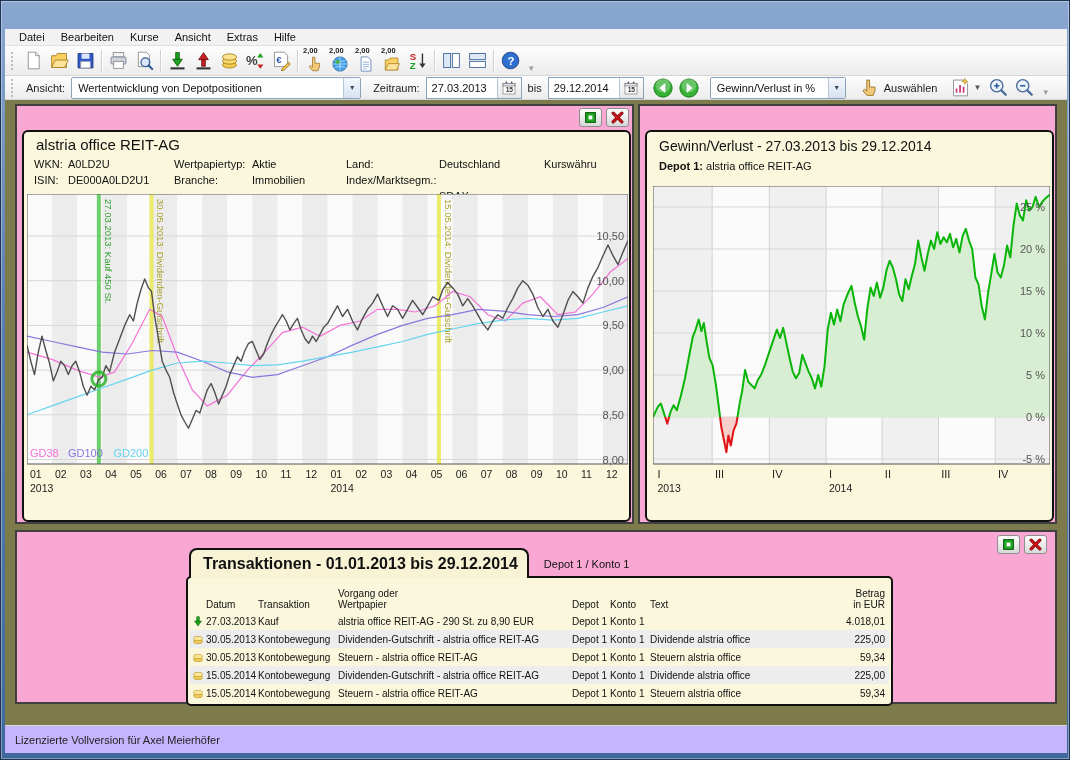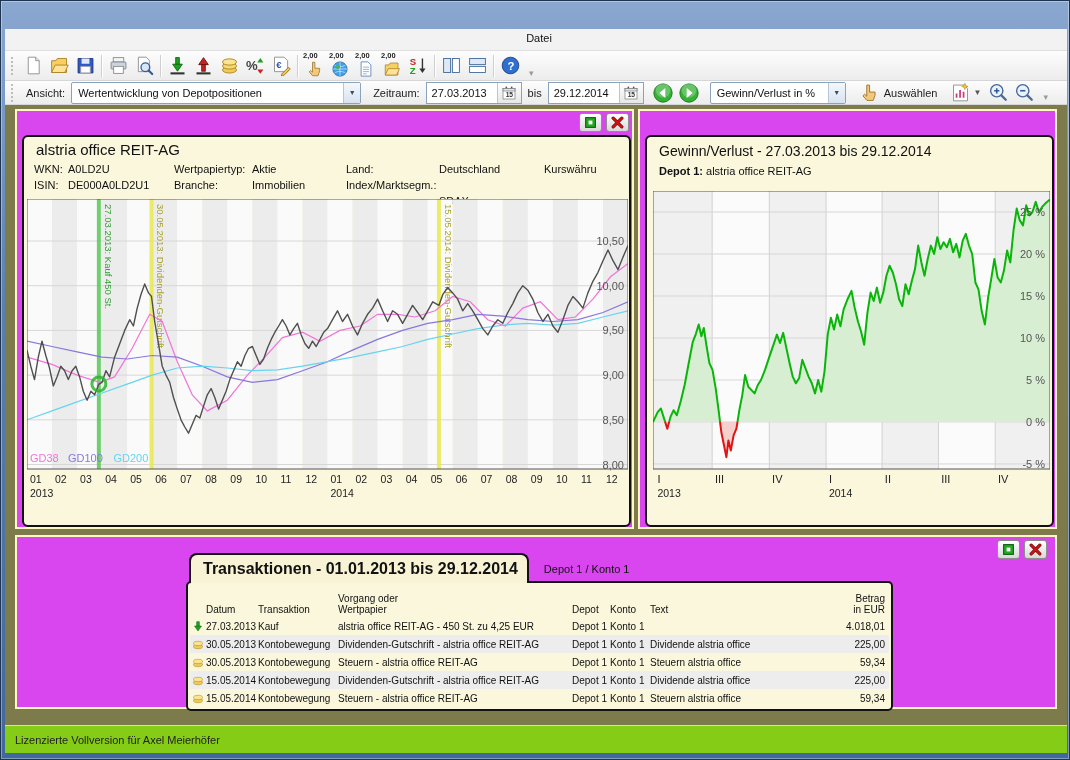--- a/index.html
+++ b/index.html
@@ -17,21 +17,21 @@
   .winbtns{display:flex;align-items:flex-start;height:100%;padding-top:0;}
   .winbtn{height:19px;border:1px solid #233f63;border-top:none;display:flex;align-items:center;justify-content:center;
     border-radius:0 0 5px 5px;box-shadow:inset 0 1px 0 rgba(255,255,255,.5);}
   .winbtn.min,.winbtn.max{width:31px;background:linear-gradient(180deg,#dbe7f5 0%,#9db8da 50%,#7e9dc6 100%);}
   .winbtn.close{width:46px;background:linear-gradient(180deg,#f2a08e 0%,#d8553c 50%,#b03220 100%);margin-left:1px;}
   .winbtn.min{margin-right:1px;}
   .glyph-min{width:10px;height:3px;background:#fff;border:1px solid #3a5578;margin-top:7px;}
   .glyph-max{width:10px;height:8px;border:2px solid #fff;outline:1px solid #3a5578;background:transparent;}
   
   #client{position:absolute;left:4px;top:28px;width:1062px;height:724px;background:#f0f0f0;display:flex;flex-direction:column;overflow:hidden;}
-  #menubar{height:22px;background:#f2f2f2;display:flex;align-items:center;padding-left:6px;border-bottom:1px solid #e0e0e0;flex-direction:column;}
+  #menubar{height:17px;background:#f2f2f2;display:flex;align-items:center;padding-left:6px;border-bottom:1px solid #e0e0e0;}
   .menu-item{font-size:11px;color:#111;padding:3px 8px;}
   .toolbar{background:linear-gradient(180deg,#fdfdfd,#ececec);display:flex;align-items:center;border-bottom:1px solid #d6d6d6;position:relative;}
   #toolbar-main{height:30px;padding-left:4px;}
   #toolbar-view{height:24px;padding-left:4px;}
   .grip{width:5px;height:18px;border-left:2px dotted #bdbdbd;margin:0 4px 0 2px;}
   .tbtn{width:26px;height:26px;display:flex;align-items:center;justify-content:center;position:relative;flex:0 0 auto;}
   .tbtn svg{width:21px;height:21px;}
   .tbtn .badge{position:absolute;top:-1px;left:2px;font-size:7.5px;font-weight:bold;color:#222;line-height:8px;background:transparent;}
   .tbtn.badged svg{margin-top:6px;width:18px;height:18px;}
   .tsep{width:1px;height:22px;background:#cfcfcf;margin:0 3px;box-shadow:1px 0 0 #fff;}
@@ -43,21 +43,21 @@
   .datebox{height:22px;background:#fff;border:1px solid #8aa3bd;display:flex;align-items:center;font-size:11px;color:#111;}
   .datebox .txt{padding:0 5px;flex:1;white-space:nowrap;}
   .calbtn{width:24px;height:20px;background:linear-gradient(180deg,#fff,#e7e7e7);border-left:1px solid #b7c5d6;
     display:flex;align-items:center;justify-content:center;}
   .calbtn svg{width:16px;height:16px;}
   .roundbtn{width:22px;height:22px;margin:0 2px;flex:0 0 auto;}
   .roundbtn svg{width:22px;height:22px;}
   .overflow-chev{margin-left:6px;color:#9a9a9a;font-size:9px;align-self:flex-end;padding-bottom:2px;}
   
   #workspace{flex:1;background:#7d7b4c;position:relative;}
-  .group{position:absolute;background:#d946ef;border:2px solid #fef9c3;}
+  .group{position:absolute;background:#f9a8d4;border:2px solid #404040;}
   .panel{position:absolute;background:#faf7dc;border:2px solid #111;border-radius:6px;overflow:hidden;}
   .panelbtns{position:absolute;display:flex;}
   .chip{width:23px;height:19px;border:1px solid #8e8e8e;border-radius:3px;background:linear-gradient(180deg,#ffffff,#d8d8d8);
     display:flex;align-items:center;justify-content:center;margin-left:4px;}
   .chip svg{width:13px;height:13px;}
   .stock-title{position:absolute;left:12px;top:4px;font-size:15px;color:#111;}
   .info-label{position:absolute;font-size:11px;color:#111;white-space:nowrap;}
   .info-value{position:absolute;font-size:11px;color:#111;white-space:nowrap;}
   .gv-title{position:absolute;left:12px;top:6px;font-size:14px;color:#111;white-space:nowrap;}
   .gv-sub{position:absolute;left:12px;top:28px;font-size:11px;color:#111;white-space:nowrap;}
@@ -71,21 +71,21 @@
   .txn-grid{display:grid;grid-template-columns:16px 52px 80px 234px 38px 40px 122px 1fr;font-size:10px;color:#111;}
   .txn-grid.hdr{height:32px;align-items:end;padding-bottom:2px;}
   .hcell{white-space:nowrap;line-height:11px;}
   .hcell.right{text-align:right;padding-right:4px;}
   .txn-row{height:18px;align-items:center;}
   .txn-row.alt{background:#ededed;}
   .cell{white-space:nowrap;overflow:hidden;}
   .cell.right{text-align:right;padding-right:4px;}
   .cell.icon svg{width:12px;height:13px;margin-left:2px;margin-top:2px;}
   
-  #statusbar{height:28px;background:#84cc16;border-top:1px solid #d9d9d9;display:flex;align-items:center;padding-left:10px;}
+  #statusbar{height:28px;background:#c4b5fd;border-top:1px solid #d9d9d9;display:flex;align-items:center;padding-left:10px;}
   #statusbar .txt{font-size:11px;color:#222;}
   svg text{font-family:"Liberation Sans",sans-serif;}
 </style>
 </head>
 <body>
 
 <div id="frame">
 
 
   <div id="client">
@@ -522,21 +522,21 @@
               <div class="hcell right">Betrag<br>in EUR</div>
             </div>
           <div id="txn-rows">
               <div class="txn-grid txn-row">
                 <div class="cell icon"><svg viewBox="0 0 24 24">
                     <rect x="9.5" y="2.5" width="5" height="9" fill="#1ca21c" stroke="#0b5e0b"></rect>
                     <path d="M5 11h14l-7 10z" fill="#1ca21c" stroke="#0b5e0b"></path>
                   </svg></div>
                 <div class="cell">27.03.2013</div>
                 <div class="cell">Kauf</div>
-                <div class="cell">alstria office REIT-AG - 450 St. zu 4,25 EUR</div>
+                <div class="cell">alstria office REIT-AG - 290 St. zu 8,90 EUR</div>
                 <div class="cell">Depot 1</div>
                 <div class="cell">Konto 1</div>
                 <div class="cell"></div>
                 <div class="cell right">4.018,01</div>
               </div>
               <div class="txn-grid txn-row alt">
                 <div class="cell icon"><svg viewBox="0 0 24 24">
                     <ellipse cx="12" cy="16" rx="9" ry="4.4" fill="#f2cb52" stroke="#a5811c"></ellipse>
                     <ellipse cx="12" cy="10" rx="9" ry="4.4" fill="#fbe492" stroke="#a5811c"></ellipse>
                   </svg></div>

